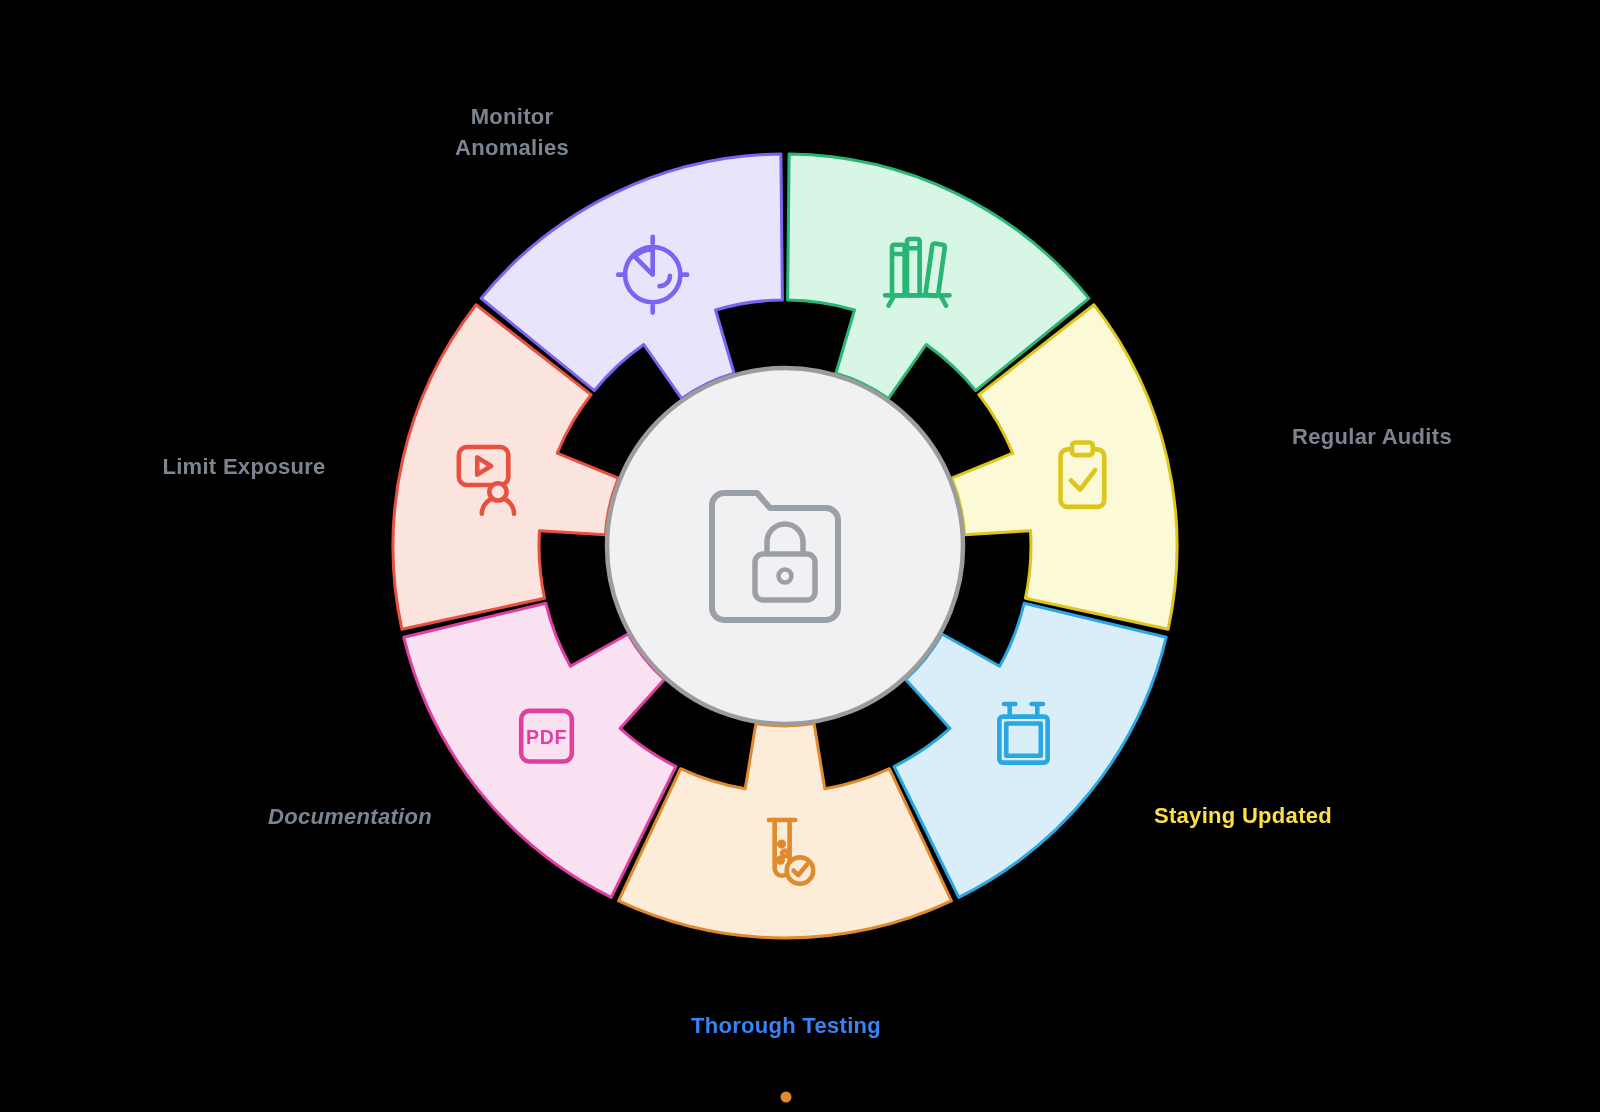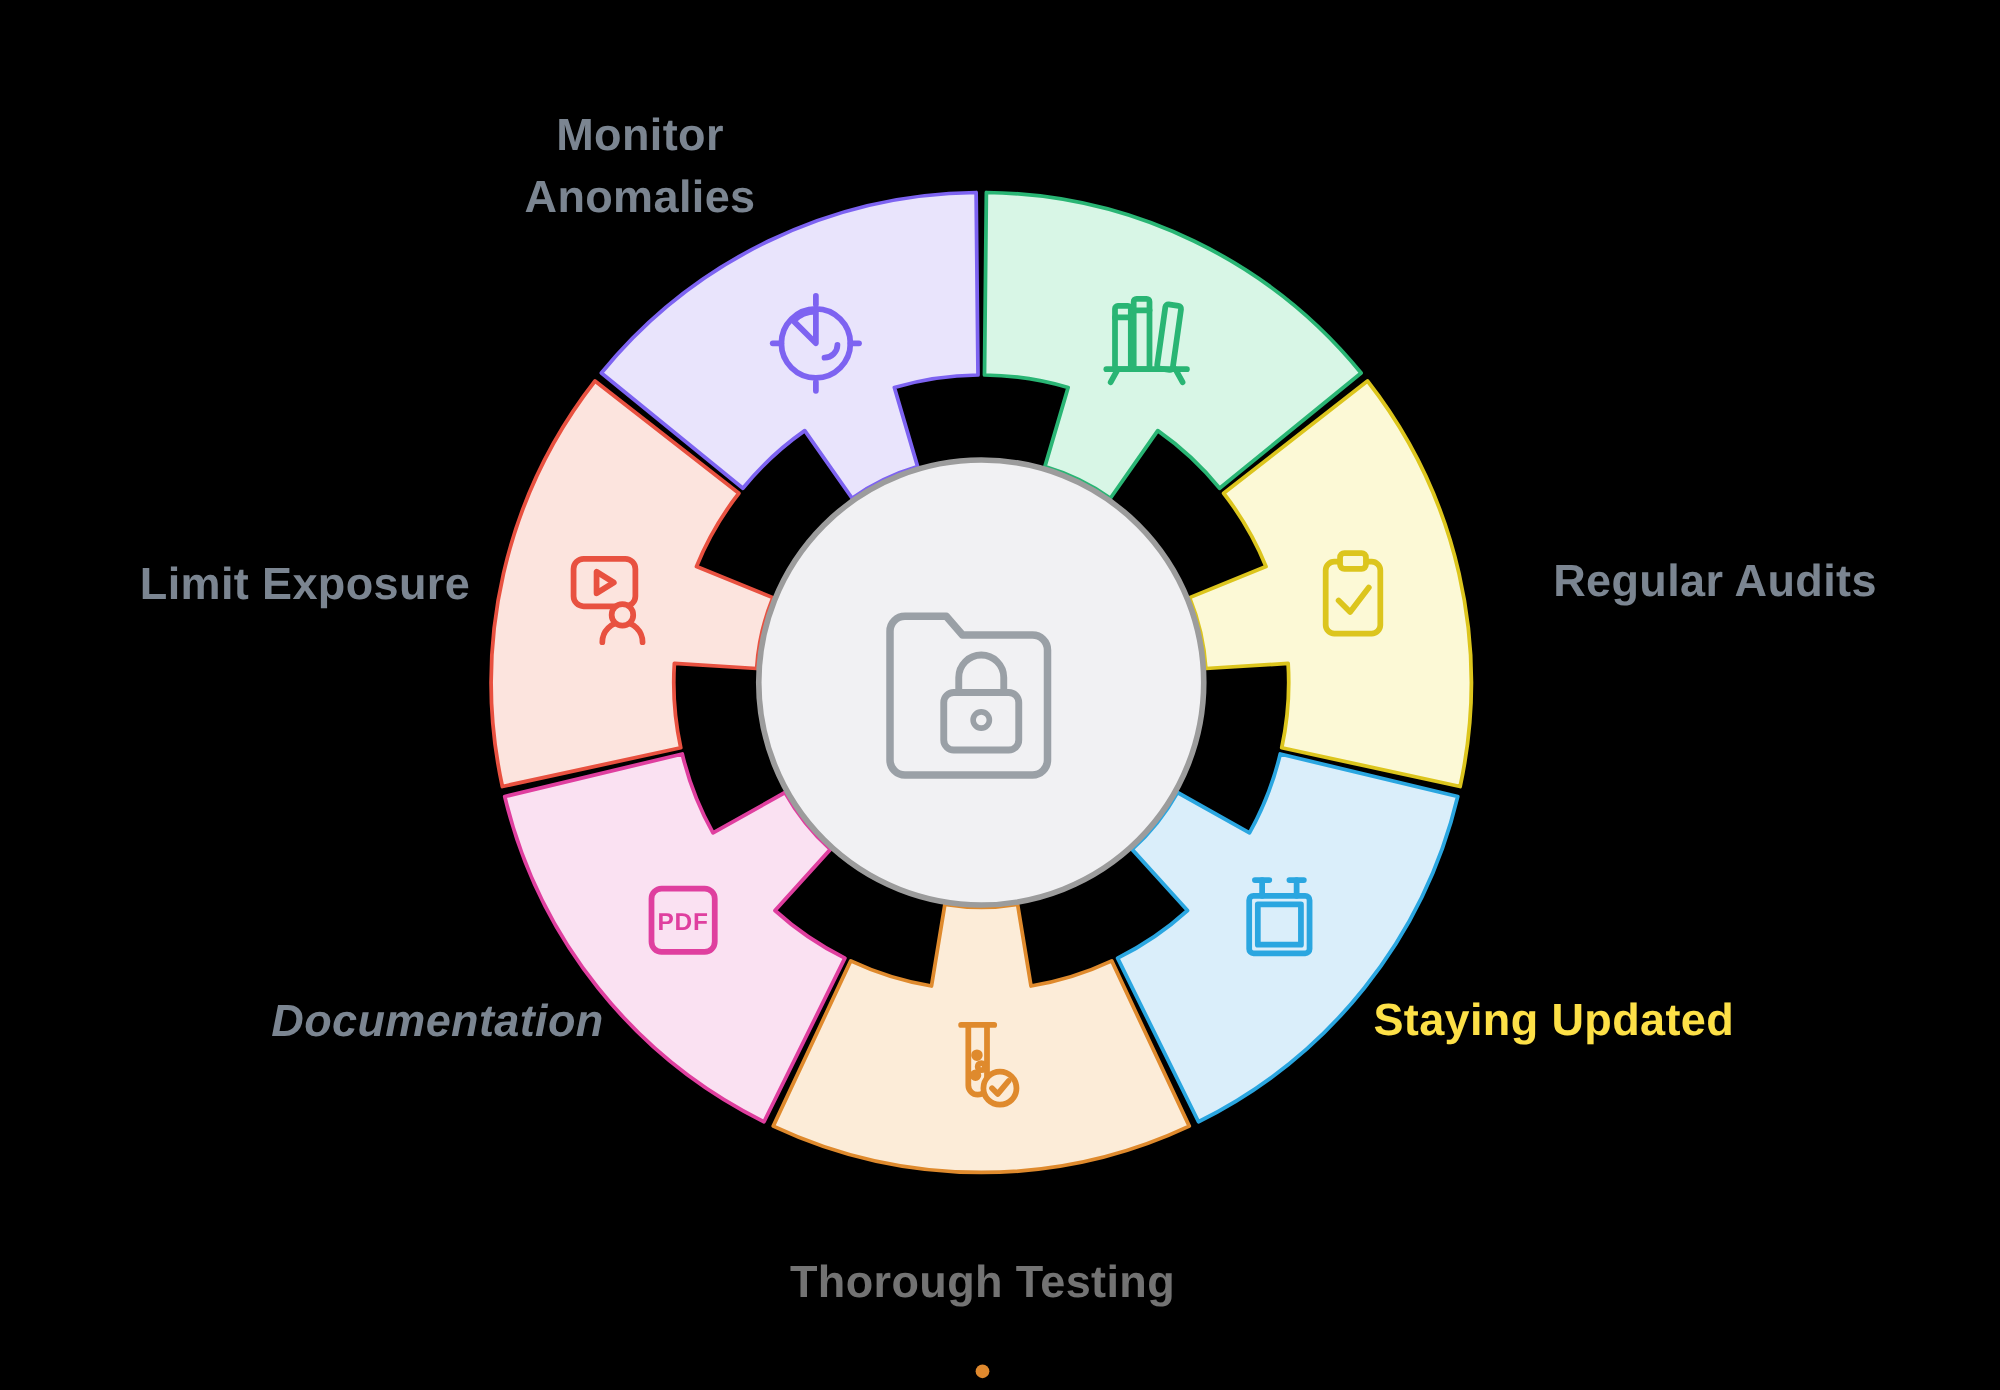--- a/index.html
+++ b/index.html
@@ -6,21 +6,21 @@
   #stage{
     position:relative;
     width:1600px;height:1112px;
     overflow:hidden;
     font-family:"Liberation Sans", sans-serif;
   }
   .seg-label{
     position:absolute;
     transform:translate(-50%,-50%);
     font-weight:bold;
-    font-size:36px;
+    font-size:22px;
     line-height:1.4;
     color:#7b8591;
     text-align:center;
     letter-spacing:.3px;
   }
   .nowrap{white-space:nowrap;}
   #wheel-holder{position:absolute;left:0;top:0;width:1396px;height:1112px;}
   svg{display:block;}
 </style>
 </head>
@@ -108,19 +108,19 @@
   <path d="M49 57 h33 l13 15 h56 a12 12 0 0 1 12 12 v88 a12 12 0 0 1 -12 12 H49 a12 12 0 0 1 -12 -12 V69 a12 12 0 0 1 12 -12 Z"></path>
   <path d="M92 118 v-12 a18 18 0 0 1 36 0 v12" stroke-width="5.5"></path>
   <rect x="80" y="118" width="60" height="46" rx="8" fill="#f1f1f3" stroke-width="5.5"></rect>
   <circle cx="110" cy="140" r="6.5" stroke-width="4.5"></circle>
 </g>
         </g>
         <circle cx="786" cy="1097" r="5.5" fill="#e0892e"></circle>
       </svg>
     </div>
 
-  <div class="seg-label nowrap" style="left: 1372px; top: 437px; color: rgb(123, 133, 145); margin-top: 28px;">Regular Audits</div>
+  <div class="seg-label nowrap" style="left: 1372px; top: 437px; color: rgb(123, 133, 145);">Regular Audits</div>
   <div class="seg-label nowrap" style="left: 1243px; top: 816px; color: #fde047;">Staying Updated</div>
-  <div class="seg-label nowrap" style="left: 786px; top: 1026px; color: #737373;">Thorough Testing</div>
+  <div class="seg-label nowrap" style="left: 786px; top: 1026px; color: #3b82f6;">Thorough Testing</div>
   <div class="seg-label nowrap" style="left: 350px; top: 817px; color: rgb(123, 133, 145); font-style: italic;">Documentation</div>
   <div class="seg-label nowrap" style="left: 244px; top: 467px; color: rgb(123, 133, 145);">Limit Exposure</div>
   <div class="seg-label" style="left: 512px; top: 133px; width: 200px; color: rgb(123, 133, 145);">Monitor Anomalies</div>
 </div>
 
 </body></html>

